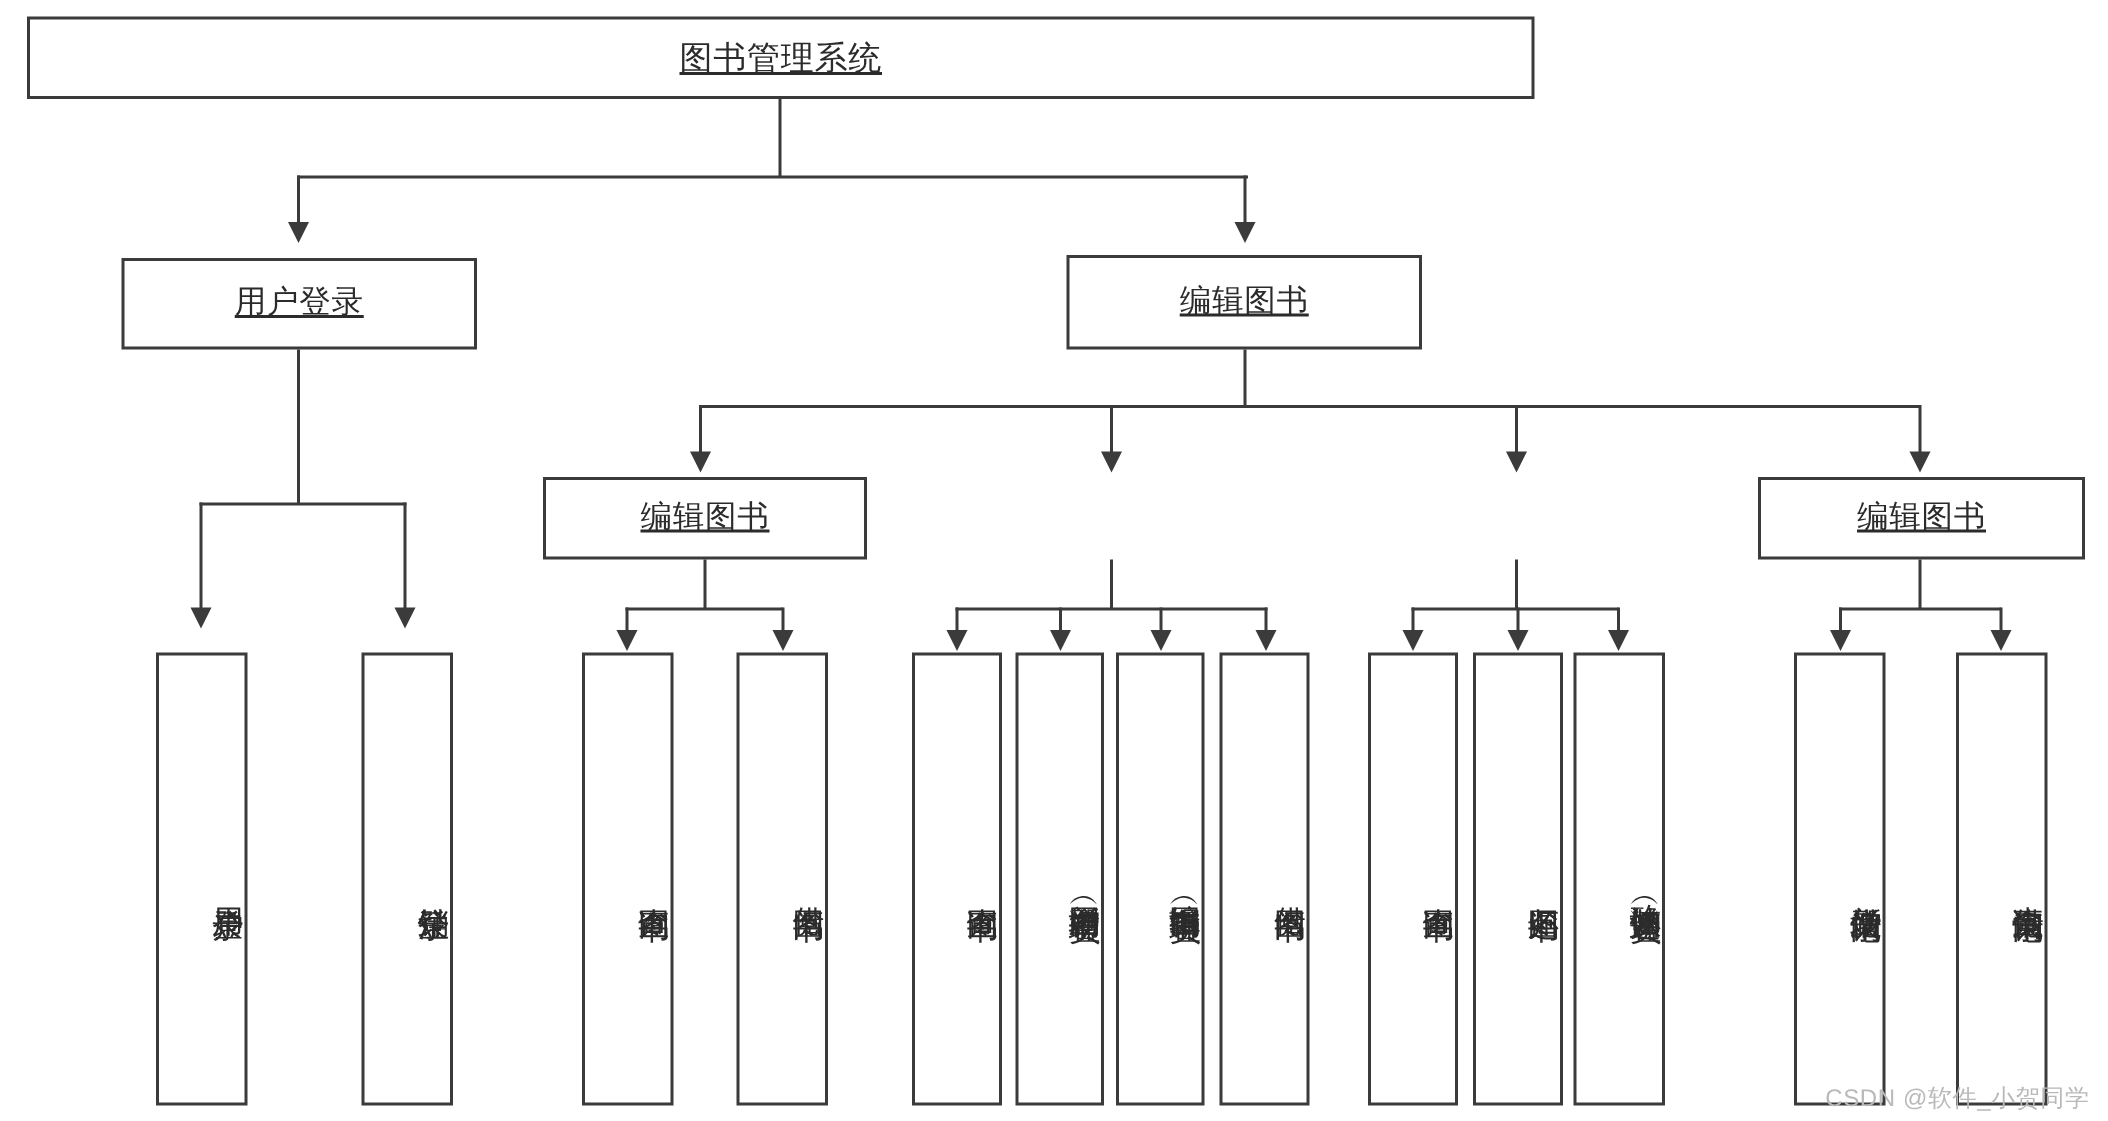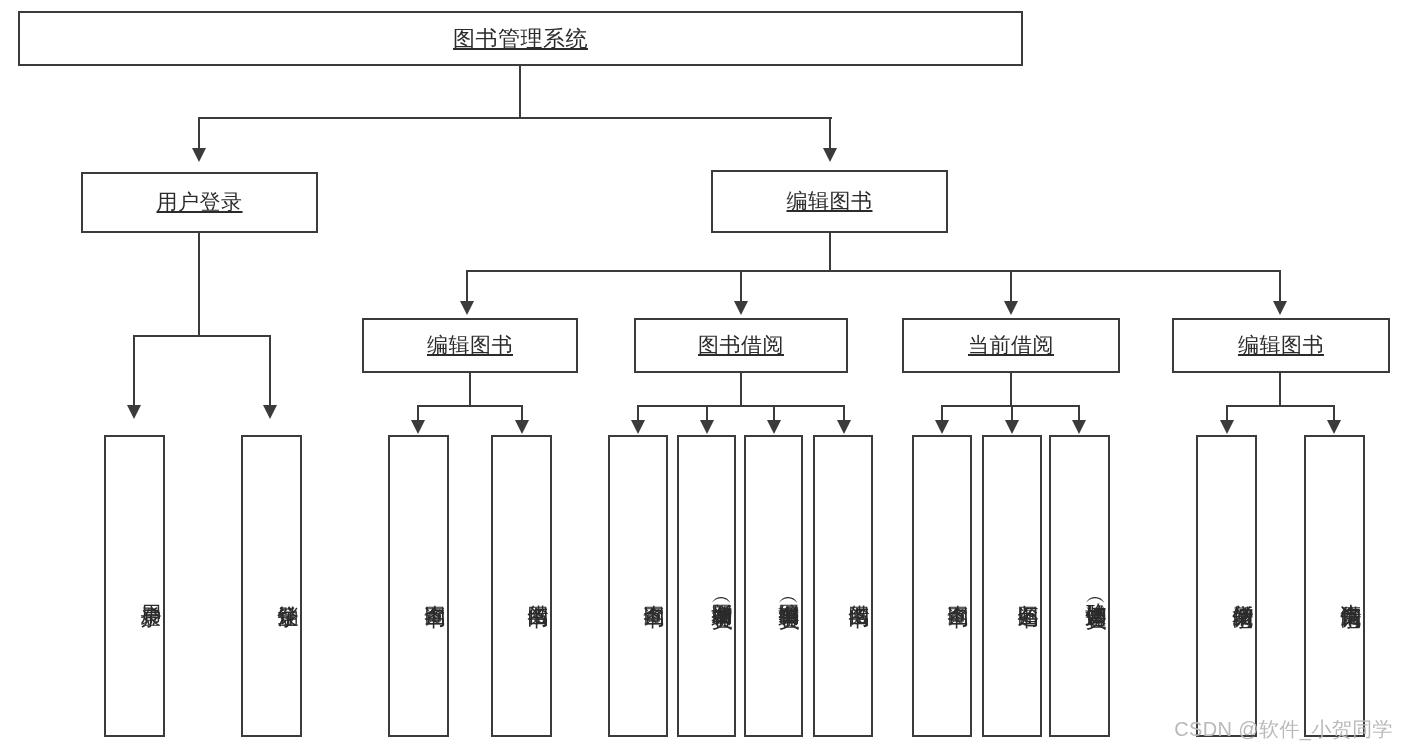--- a/index.html
+++ b/index.html
@@ -56,21 +56,21 @@
     width: 0;
     height: 0;
     border-left: 7px solid transparent;
     border-right: 7px solid transparent;
     border-top: 14px solid #3b3b3b;
   }
   #watermark {
     position: absolute;
     right: 12px;
     bottom: 4px;
-    font-size: 20px;
+    font-size: 16px;
     color: #b9b9b9;
     white-space: nowrap;
     letter-spacing: 0.4px;
   }
 </style>
 </head>
 <body>
 
 <div id="canvas">
 
@@ -108,26 +108,20 @@
   <div class="conn v" style="left:740px; top:270px; width:2px; height:33px;"></div>
   <div class="arrow" style="left:734px; top:301px;"></div>
   <div class="conn v" style="left:1010px; top:270px; width:2px; height:33px;"></div>
   <div class="arrow" style="left:1004px; top:301px;"></div>
   <div class="conn v" style="left:1279px; top:270px; width:2px; height:33px;"></div>
   <div class="arrow" style="left:1273px; top:301px;"></div>
 
   <div class="node horiz" style="left:362px; top:318px; width:216px; height:55px;">
     <span>编辑图书</span>
   </div>
-  <div class="node horiz" style="left:634px; top:318px; width:214px; height:55px;">
-    <span>图书借阅</span>
-  </div>
-  <div class="node horiz" style="left:902px; top:318px; width:218px; height:55px;">
-    <span>当前借阅</span>
-  </div>
   <div class="node horiz" style="left:1172px; top:318px; width:218px; height:55px;">
     <span>编辑图书</span>
   </div>
 
   <div class="conn v" style="left:469px; top:373px; width:2px; height:33px;"></div>
   <div class="conn h" style="left:417px; top:405px; width:105px; height:2px;"></div>
   <div class="conn v" style="left:417px; top:405px; width:2px; height:18px;"></div>
   <div class="arrow" style="left:411px; top:420px;"></div>
   <div class="conn v" style="left:521px; top:405px; width:2px; height:18px;"></div>
   <div class="arrow" style="left:515px; top:420px;"></div>

